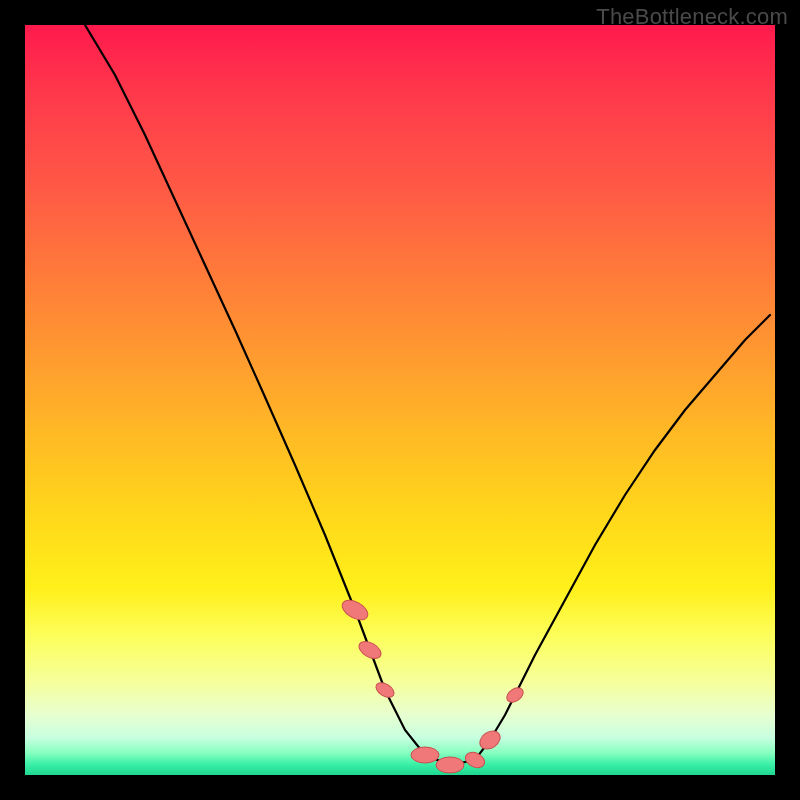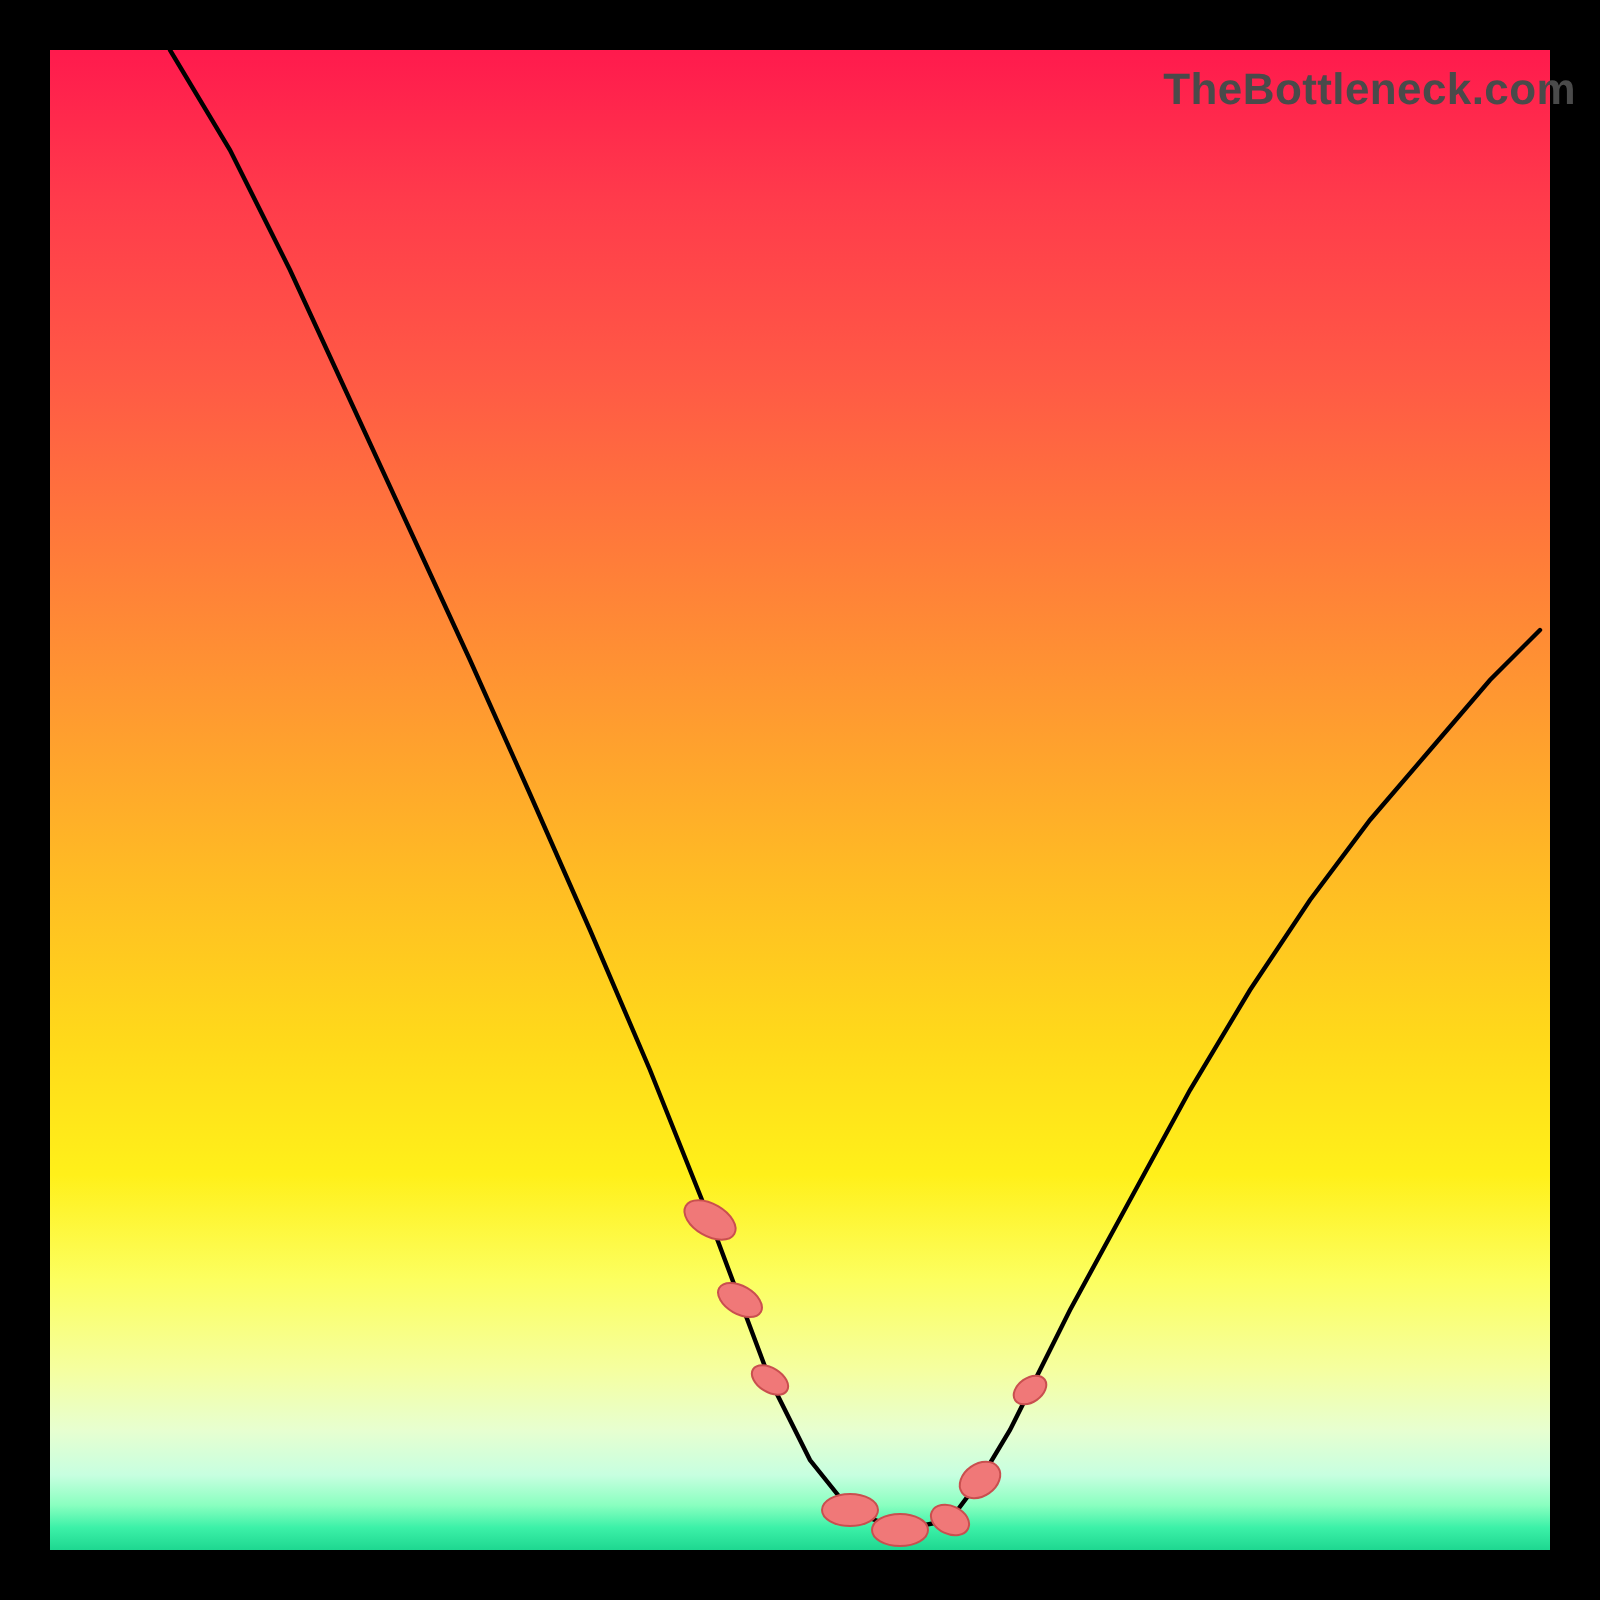--- a/index.html
+++ b/index.html
@@ -35,24 +35,23 @@
       #3cf1a8 98.5%,
       #1ed790 100%
     );
   }
   .watermark {
     position: absolute;
     top: 4px;
     right: 12px;
     color: #4a4a4a;
     font-size: 22px;
-    font-weight: 700;
+    font-weight: 400;
     letter-spacing: 0.2px;
     z-index: 10;
-    margin-top: 28px;
   }
   svg.curve {
     position: absolute;
     left: 25px;
     top: 25px;
     width: 750px;
     height: 750px;
     z-index: 5;
   }
   .curve path {

